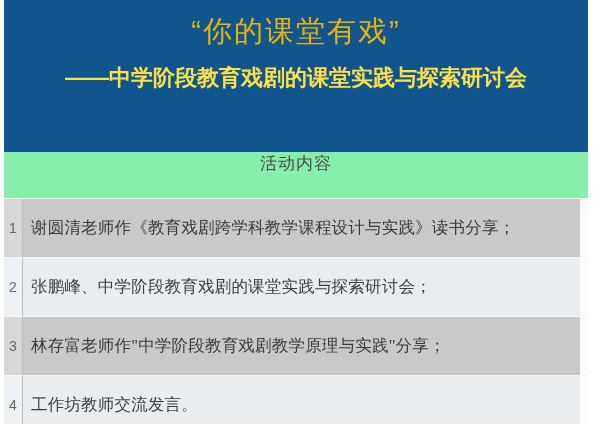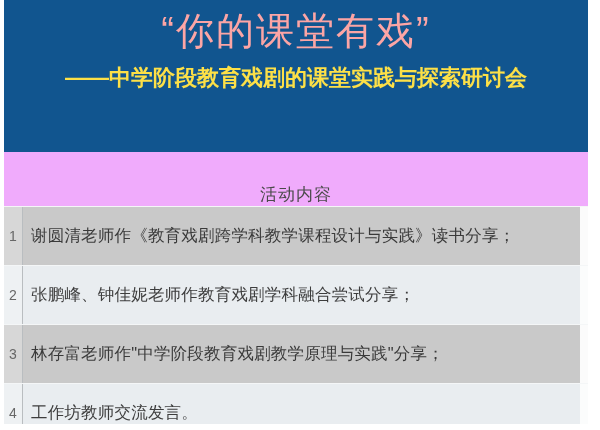--- a/index.html
+++ b/index.html
@@ -32,22 +32,22 @@
     overflow: hidden;
   }
   .banner-inner {
     position: absolute;
     left: 0;
     right: 0;
     top: 4px;
     text-align: center;
   }
   .main-title {
-    color: #fca5a5;
-    font-size: 38px;
+    color: #eab308;
+    font-size: 29px;
     line-height: 54px;
     font-weight: 300;
     letter-spacing: 2px;
     white-space: nowrap;
   }
   .subtitle-line {
     color: #fde047;
     font-size: 22px;
     line-height: 31px;
     font-weight: 600;
@@ -59,24 +59,24 @@
   
   .table {
     position: absolute;
     left: 4px;
     top: 152px;
     width: 584px;
     height: 272px;
   }
   .col-header {
     position: relative;
-    height: 54px;
-    background: #f0abfc;
+    height: 46px;
+    background: #86efac;
     display: flex;
-    align-items: flex-end;
+    align-items: flex-start;
     justify-content: center;
   }
   .col-header-label {
     color: #4a4a4a;
     font-size: 17px;
     letter-spacing: 1px;
   }
 
   .row {
     position: relative;
@@ -112,20 +112,21 @@
     flex: 1 1 auto;
     display: flex;
     align-items: center;
     padding-left: 8px;
     padding-right: 12px;
     font-size: 16.5px;
     color: #3d3d3d;
     letter-spacing: 0.2px;
     white-space: nowrap;
     overflow: hidden;
+    font-family: Liberation Serif, serif;
   }
   .row.odd .row-text { color: #3a3a3a; }
   .row.even .row-text { color: #3d3d3d; }
 
   .row-tail {
     flex: 0 0 8px;
     background: #ffffff;
   }
   .row.odd .row-tail { background: #fbfbfb; }
   .row.even .row-tail { background: #fbfcfc; }
@@ -158,21 +159,21 @@
     </div>
 
     <div class="row odd">
       <div class="row-num">1</div>
       <div class="row-text">谢圆清老师作《教育戏剧跨学科教学课程设计与实践》读书分享；</div>
       <div class="row-tail"></div>
     </div>
 
     <div class="row even">
       <div class="row-num">2</div>
-      <div class="row-text">张鹏峰、钟佳妮老师作教育戏剧学科融合尝试分享；</div>
+      <div class="row-text">张鹏峰、中学阶段教育戏剧的课堂实践与探索研讨会；</div>
       <div class="row-tail"></div>
     </div>
 
     <div class="row odd">
       <div class="row-num">3</div>
       <div class="row-text">林存富老师作"中学阶段教育戏剧教学原理与实践"分享；</div>
       <div class="row-tail"></div>
     </div>
 
     <div class="row even">

